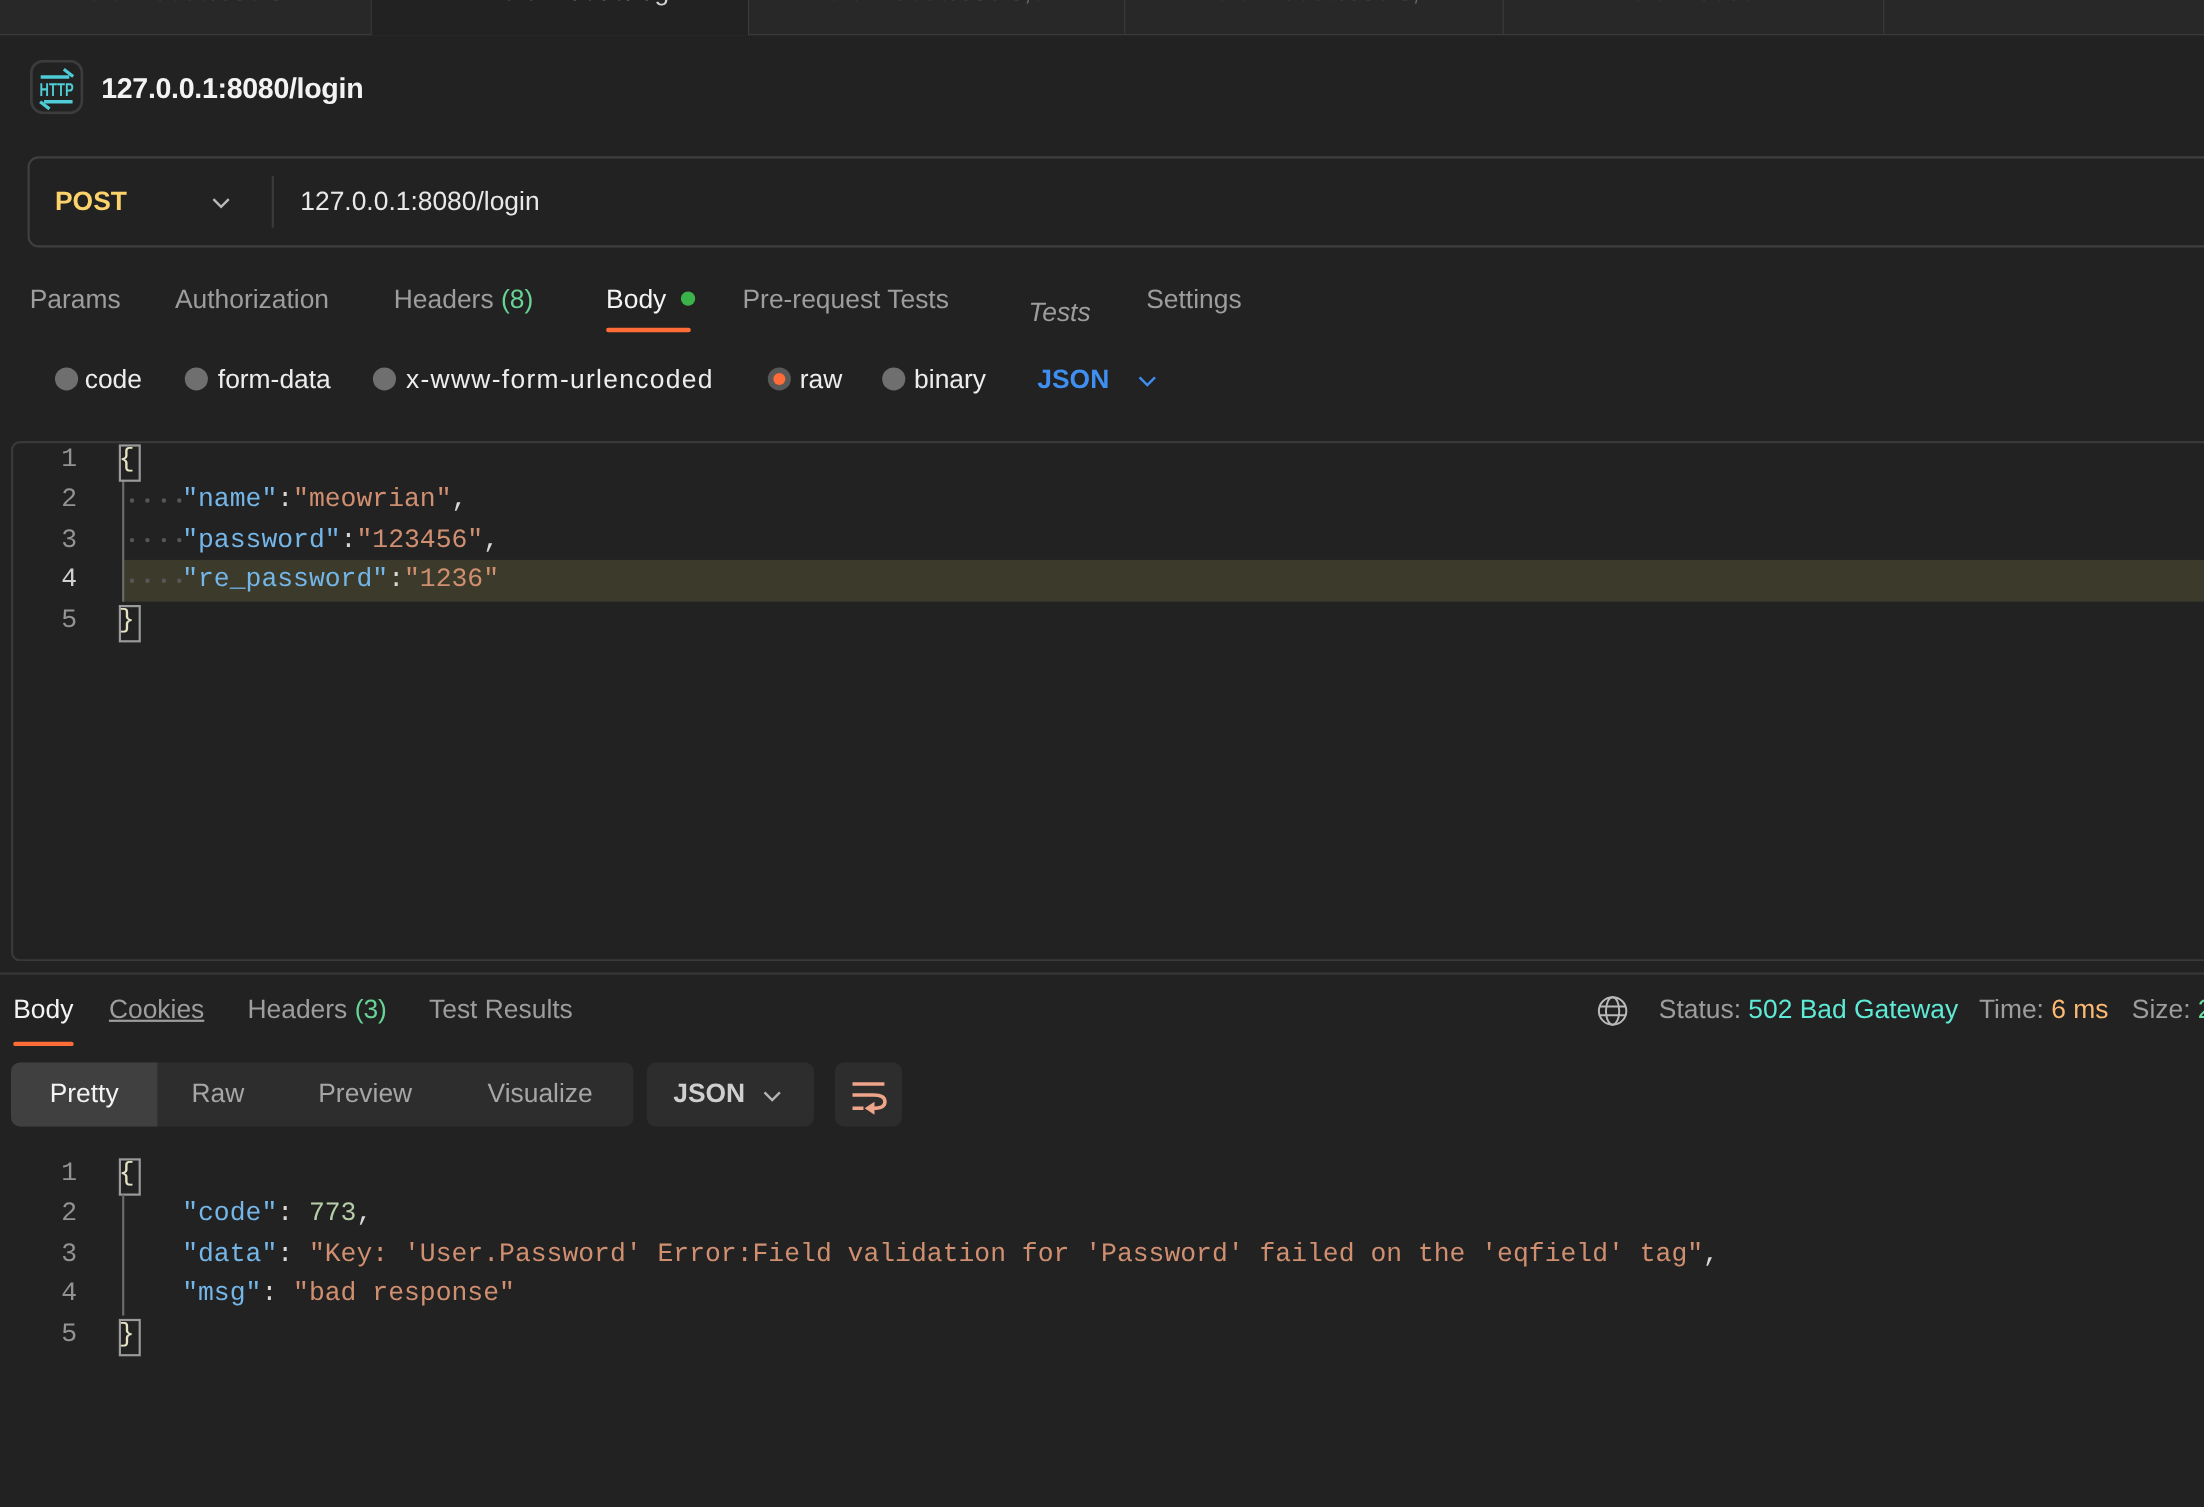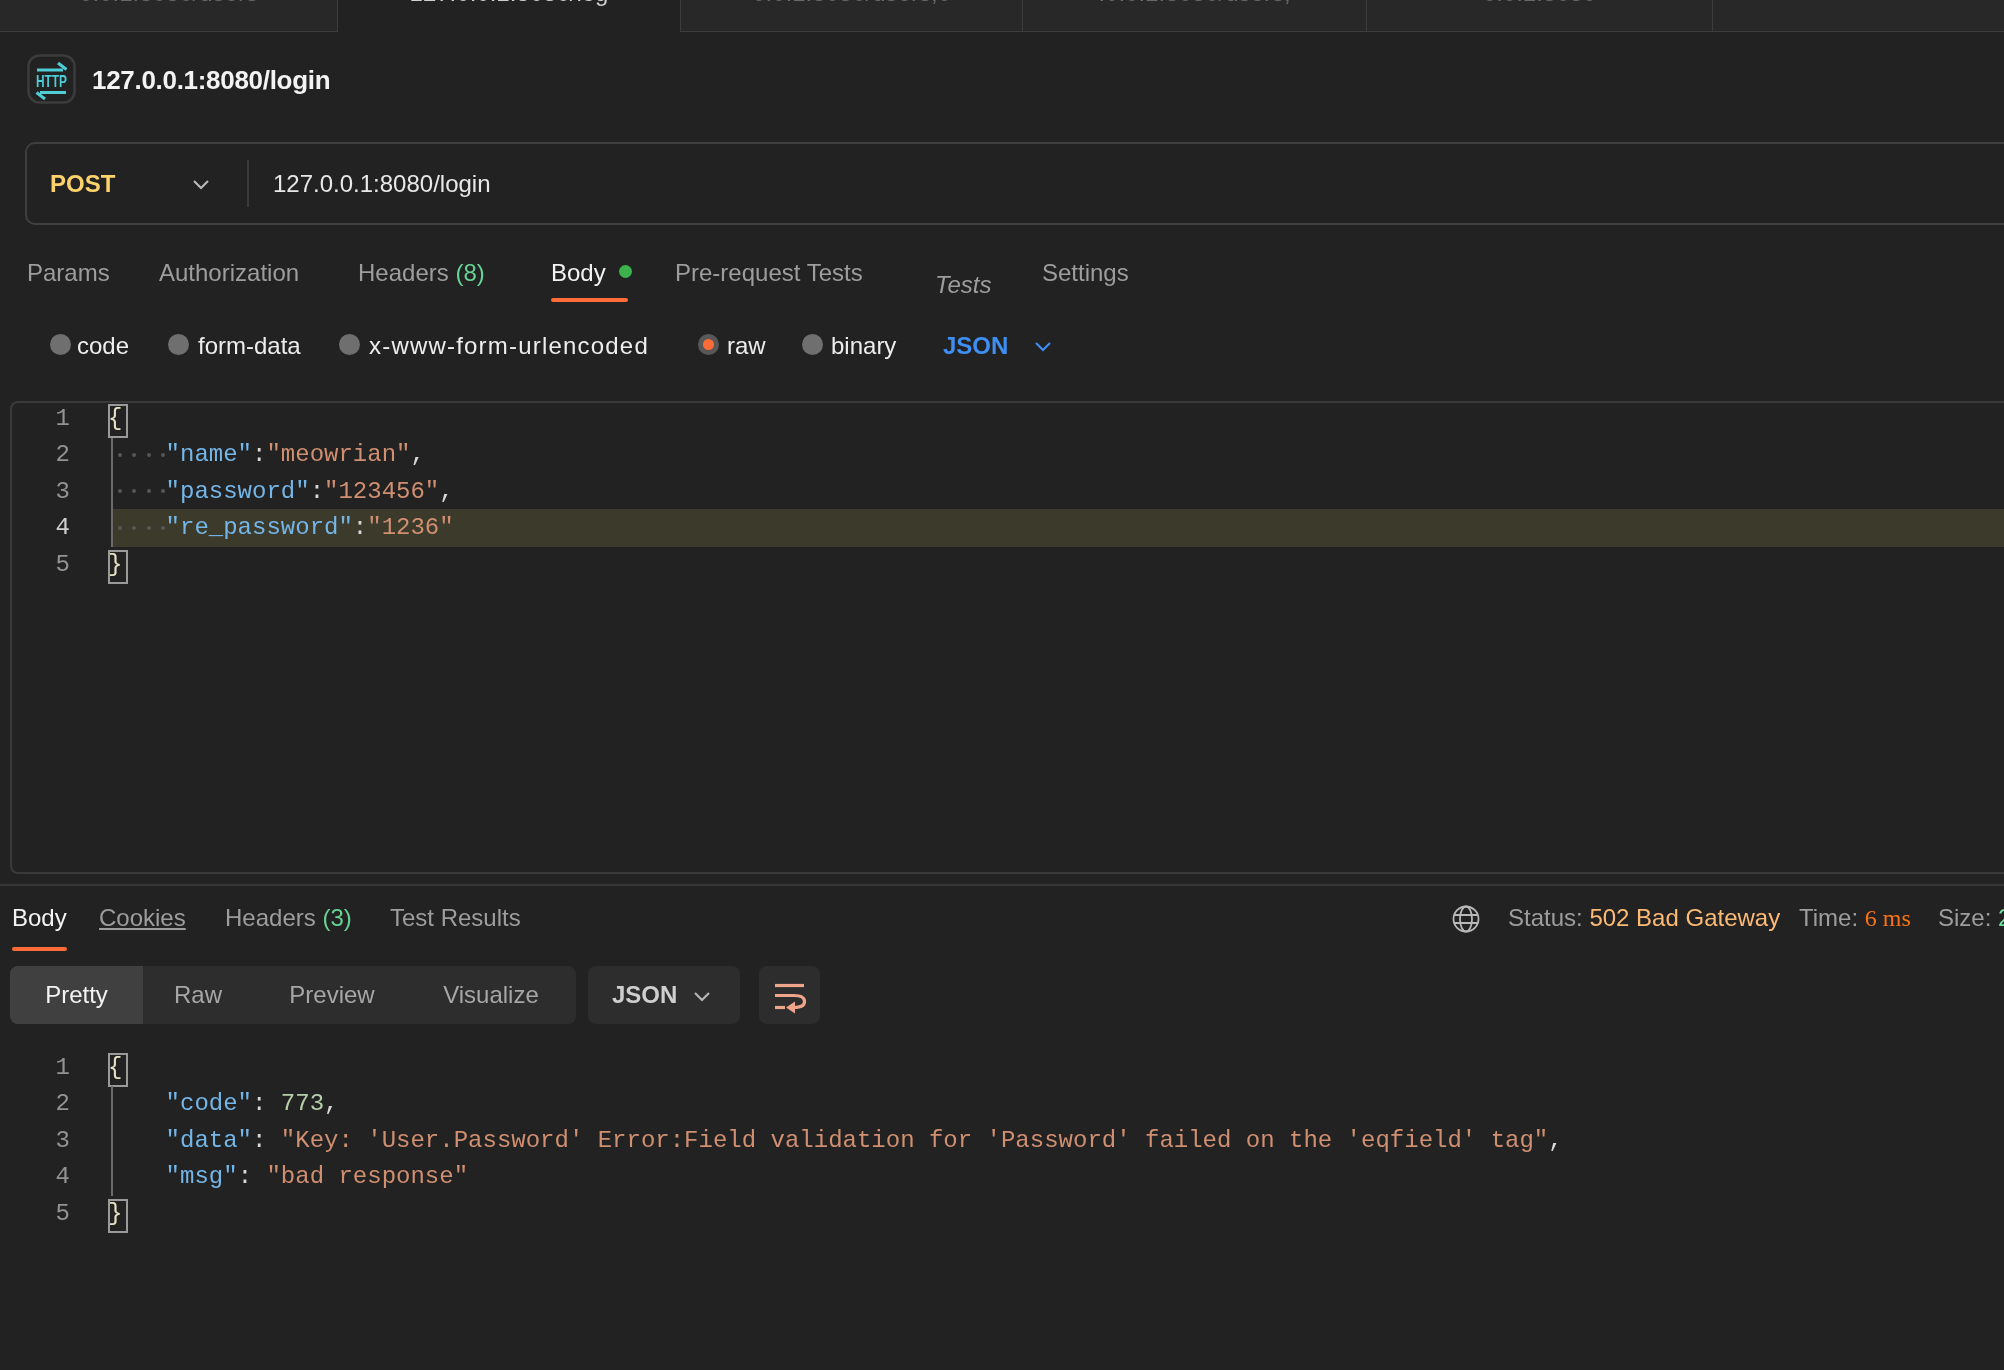--- a/index.html
+++ b/index.html
@@ -132,22 +132,22 @@
 <div class="abs ui" style="left:390px;top:904px;">Test Results</div>
 <div class="abs" style="left:12px;top:947px;width:55px;height:4px;border-radius:2px;background:#ff6c37;"></div>
 
 <svg class="abs" style="left:1451px;top:904px;" width="30" height="30" viewBox="0 0 30 30">
   <g fill="none" stroke="#b9b9b9" stroke-width="1.8">
     <circle cx="15" cy="15" r="12.5"></circle>
     <ellipse cx="15" cy="15" rx="6" ry="12.5"></ellipse>
     <path d="M3.5 11 H26.5 M3.5 19 H26.5"></path>
   </g>
 </svg>
-<div class="abs ui" style="left:1508px;top:904px;">Status: <span style="color:#fdba74;margin-top:48px;">502 Bad Gateway</span></div>
-<div class="abs ui" style="left:1799px;top:904px;">Time: <span style="color:#f97316;font-family:Liberation Serif, serif;">6 ms</span></div>
+<div class="abs ui" style="left:1508px;top:904px;">Status: <span style="color:#5eead4;margin-top:48px;">502 Bad Gateway</span></div>
+<div class="abs ui" style="left:1799px;top:904px;">Time: <span style="color:#fdba74;">6 ms</span></div>
 <div class="abs ui" style="left:1938px;top:904px;">Size: <span style="color:#6ede9f;">2</span></div>
 
 <div class="abs" style="left:10px;top:966px;width:566px;height:58px;border-radius:8px;background:#2d2d2d;"></div>
 <div class="abs" style="left:10px;top:966px;width:133px;height:58px;border-radius:8px 0 0 8px;background:#404040;"></div>
 <div class="abs ui" style="left:10px;top:966px;width:133px;height:58px;line-height:58px;text-align:center;color:#f3f3f3;">Pretty</div>
 <div class="abs ui" style="left:143px;top:966px;width:110px;height:58px;line-height:58px;text-align:center;color:#a6a6a6;">Raw</div>
 <div class="abs ui" style="left:253px;top:966px;width:158px;height:58px;line-height:58px;text-align:center;color:#a6a6a6;">Preview</div>
 <div class="abs ui" style="left:411px;top:966px;width:160px;height:58px;line-height:58px;text-align:center;color:#a6a6a6;">Visualize</div>
 <div class="abs" style="left:588px;top:966px;width:152px;height:58px;border-radius:8px;background:#2d2d2d;"></div>
 <div class="abs ui" style="left:612px;top:966px;height:58px;line-height:58px;color:#cfcfcf;font-weight:bold;">JSON</div>

